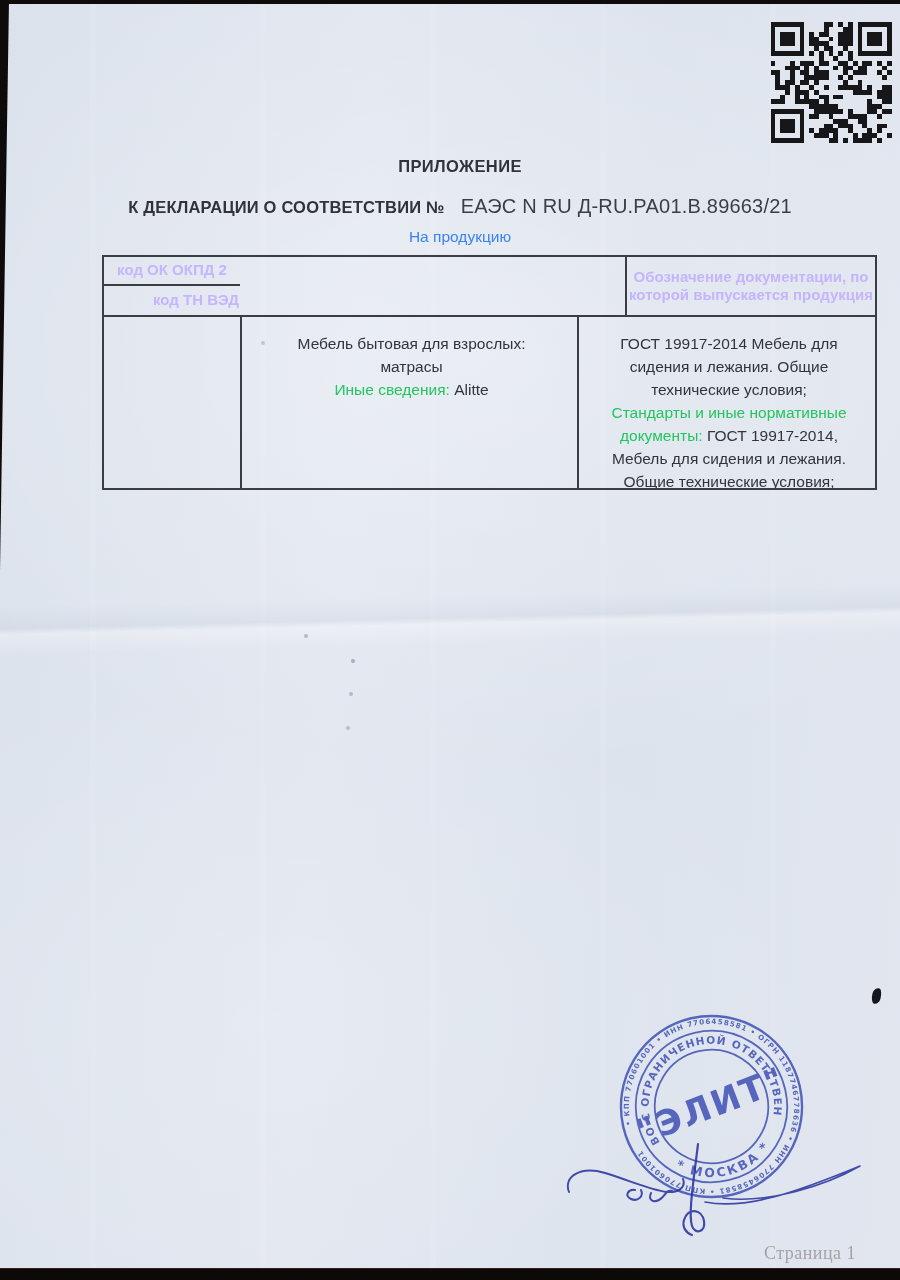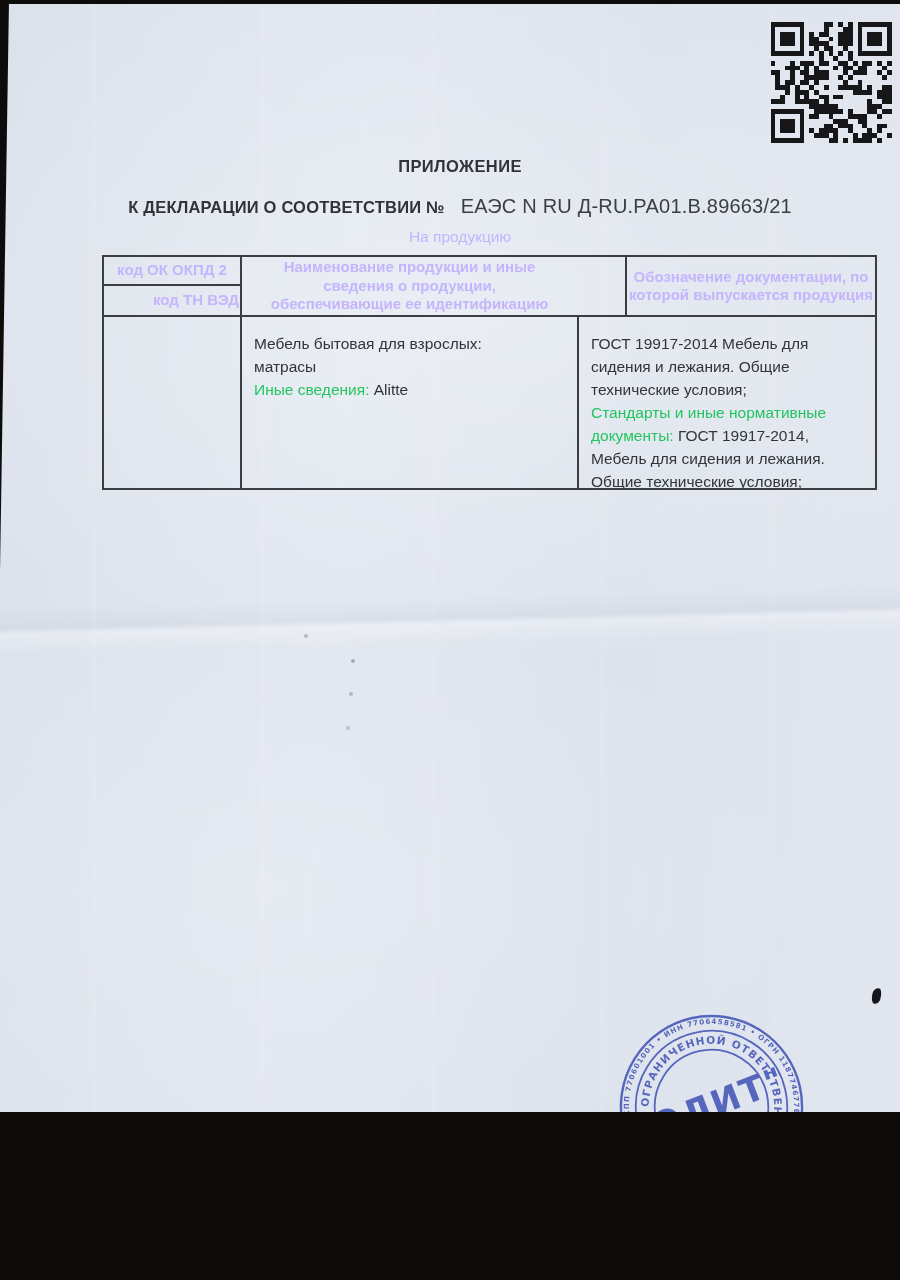--- a/index.html
+++ b/index.html
@@ -1,16 +1,16 @@
 <!DOCTYPE html>
 <html><head>
 <meta charset="utf-8">
 <style>
   html,body{margin:0;padding:0;background:#0c0b09;}
-  #scan{position:relative;width:900px;height:1112px;overflow:hidden;
+  #scan{position:relative;width:900px;height:1280px;overflow:hidden;
         font-family:"Liberation Sans",sans-serif;color:#34383e;}
   
   .paper{position:absolute;inset:0;
     background:
       radial-gradient(120% 55% at 52% 28%, rgba(255,255,255,.30), rgba(255,255,255,0) 60%),
       radial-gradient(90% 40% at 30% 80%, rgba(255,255,255,.16), rgba(255,255,255,0) 70%),
       linear-gradient(94deg,#dce2ec 0%,#e2e7f0 38%,#dde3ed 68%,#e1e6ef 100%);}
   .crease{position:absolute;left:-10px;top:596px;width:920px;height:48px;
     transform:rotate(-1.4deg);
     background:linear-gradient(180deg,rgba(0,0,0,0),rgba(140,152,180,.10) 45%,rgba(255,255,255,.28) 58%,rgba(0,0,0,0));}
@@ -27,40 +27,40 @@
   .edge-left{position:absolute;left:0;top:0;width:9px;height:572px;background:#0d0c0a;
     clip-path:polygon(0 0,100% 0,0 100%);z-index:9;}
   
   .h-title{position:absolute;left:60px;top:157px;width:800px;text-align:center;
     font-size:16.5px;font-weight:bold;letter-spacing:.4px;color:#303439;}
   .h-decl{position:absolute;left:60px;top:195px;width:800px;display:flex;
     justify-content:center;gap:16px;align-items:baseline;}
   .h-decl .lbl{font-size:16.5px;font-weight:bold;letter-spacing:.2px;color:#303439;}
   .h-decl .num{font-size:20px;color:#3a3e45;letter-spacing:.2px;}
   .h-onprod{position:absolute;left:60px;top:228px;width:800px;text-align:center;
-    font-size:15.5px;color:#c4b5fd;}
+    font-size:15.5px;color:#3b82f6;}
   
   .tbl{position:absolute;left:102px;top:255px;width:775px;height:235px;display:grid;
     grid-template-columns:136px 337px 298px;grid-template-rows:29px 29px 173px;
     border:2px solid #3a3d42;box-sizing:border-box;}
   .c{box-sizing:border-box;overflow:hidden;}
   .bl{border-left:2px solid #3a3d42;}
   .bt{border-top:2px solid #3a3d42;}
   .bb{border-bottom:2px solid #3a3d42;}
   .hd{display:flex;align-items:center;justify-content:center;text-align:center;
     font-weight:bold;font-size:15px;line-height:18.5px;color:#c4b5fd;white-space:pre-line;}
   .a1{grid-area:1/1/2/2;}
   .a2{grid-area:2/1/3/2;margin-left:48px;}
   .b1{grid-area:1/2/3/3;}
   .c1{grid-area:1/3/3/4;margin-left:48px;}
   .a3{grid-area:3/1/4/2;}
   .b3{grid-area:3/2/4/3;}
   .c3{grid-area:3/3/4/4;}
   .bodycell{font-size:15.5px;line-height:23px;color:#31353b;white-space:pre-line;
-    padding:15px 8px 0 12px;}
+    padding:15px 8px 0 12px;text-align:center;}
   .bodycell .b{font-weight:normal;color:#22c55e;}
   
   #qr{position:absolute;left:769px;top:22px;width:124px;height:121px;}
   
   .stamp{position:absolute;left:612px;top:1007px;width:199px;height:199px;
     transform:rotate(-13deg);opacity:.84;}
   .s-small{font-family:"DejaVu Sans",sans-serif;font-size:7.2px;font-weight:bold;
     letter-spacing:1px;fill:#3c4eb4;}
   .s-mid{font-family:"DejaVu Sans",sans-serif;font-size:10.6px;font-weight:bold;
     letter-spacing:1.1px;fill:#3c4eb4;}
@@ -93,23 +93,20 @@
   <div class="h-title">ПРИЛОЖЕНИЕ</div>
   <div class="h-decl">
     <span class="lbl">К ДЕКЛАРАЦИИ О СООТВЕТСТВИИ №</span>
     <span class="num">ЕАЭС N RU Д-RU.РА01.В.89663/21</span>
   </div>
   <div class="h-onprod">На продукцию</div>
 
   <div class="tbl">
     <div class="c hd a1 bb">код ОК ОКПД 2</div>
     <div class="c hd a2">код ТН ВЭД</div>
-    <div class="c hd b1 bl">Наименование продукции и иные
-сведения о продукции,
-обеспечивающие ее идентификацию</div>
     <div class="c hd c1 bl">Обозначение документации, по
 которой выпускается продукция</div>
     <div class="c a3 bt"></div>
     <div class="c b3 bt bl bodycell"><span>Мебель бытовая для взрослых:
 матрасы
 </span><span class="b">Иные сведения:</span><span> Alitte</span></div>
     <div class="c c3 bt bl bodycell"><span>ГОСТ 19917-2014 Мебель для
 сидения и лежания. Общие
 технические условия;
 </span><span class="b">Стандарты и иные нормативные

